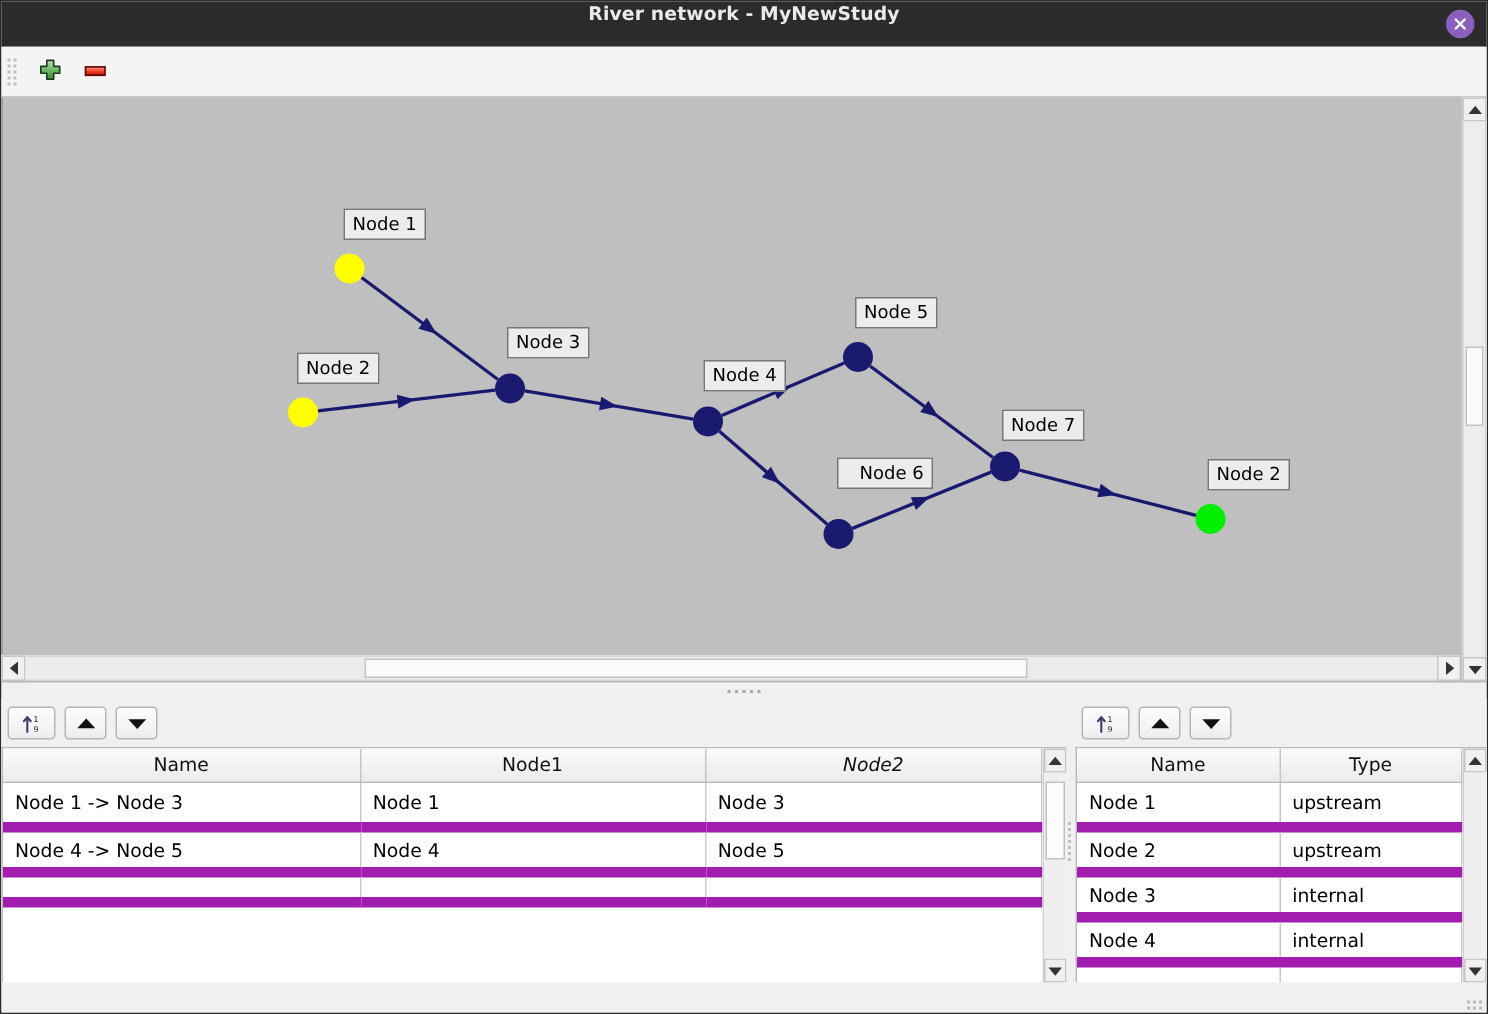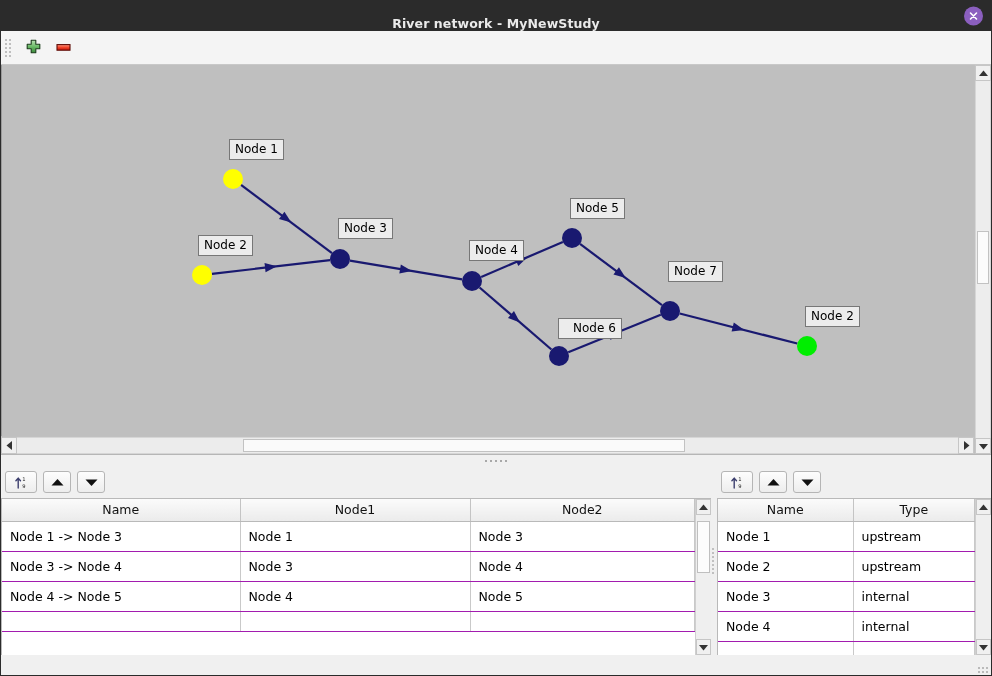--- a/index.html
+++ b/index.html
@@ -25,21 +25,21 @@
     box-sizing: border-box;
     border: 1px solid #2b2b2b;
   }
 
   
   .titlebar {
     height: 30px;
     background: #2b2b2b;
     color: #e8e8e8;
     display: flex;
-    align-items: flex-end;
+    align-items: flex-start;
     justify-content: center;
     position: relative;
     flex: 0 0 30px;
   }
   .titlebar-text {
     font-size: 12.5px;
     font-weight: bold;
     letter-spacing: 0.1px;
     color: #eaeaea;
   }
@@ -304,21 +304,21 @@
     font-weight: normal;
     font-size: 12.5px;
     height: 22px;
     text-align: center;
     color: #111;
     padding: 0 4px;
     box-sizing: border-box;
   }
   table.grid td {
     border-right: 1px solid #c9c9c9;
-    border-bottom: 1px solid #a21caf;
+    border-bottom: 7px solid #a21caf;
     height: 30px;
     padding: 0 8px;
     color: #000;
     white-space: nowrap;
     overflow: hidden;
     text-overflow: ellipsis;
     background: #ffffff;
     box-sizing: border-box;
   }
   table.grid td.empty { height: 20px; }
@@ -455,22 +455,22 @@
               <ellipse cx="668" cy="246" rx="10" ry="10" fill="#191970"></ellipse>
               <ellipse cx="805" cy="281" rx="10" ry="10" fill="#00ee00"></ellipse>
             </g>
         </svg>
         <div id="labels-layer">
             <div class="node-label" style="left: 227px; top: 74px;">Node 1</div>
             <div class="node-label" style="left: 196px; top: 170px;">Node 2</div>
             <div class="node-label" style="left: 336px; top: 153px;">Node 3</div>
             <div class="node-label" style="left: 467px; top: 175px;">Node 4</div>
             <div class="node-label" style="left: 568px; top: 133px;">Node 5</div>
-            <div class="node-label" style="left: 556px; top: 253px; padding-left: 14px;">Node 6</div>
-            <div class="node-label" style="left: 666px; top: 196px;">Node 7</div>
+            <div class="node-label" style="left: 556px; top: 240px; padding-left: 14px;">Node 6</div>
+            <div class="node-label" style="left: 666px; top: 208px;">Node 7</div>
             <div class="node-label" style="left: 803px; top: 241px;">Node 2</div>
           </div>
       </div>
       <div class="hscroll-row">
         <div class="hs-arrow">
           <svg width="7" height="9" viewBox="0 0 7 9">
             <polygon points="6,0 6,9 0.5,4.5" fill="#333"></polygon>
           </svg>
         </div>
         <div class="htrack">
@@ -532,33 +532,28 @@
           </svg>
         </div>
       </div>
       <div class="table-region">
         <div class="table-scrollarea">
           <table class="grid">
             <thead>
                 <tr id="branches-head">
                   <th style="width: 238px;">Name</th>
                   <th style="width: 230px;">Node1</th>
-                  <th style="width: auto;">Node2</th>
+                  <th style="width: auto; font-style: italic;">Node2</th>
                 </tr>
               </thead>
             <tbody id="branches-body">
                 <tr>
                   <td>Node 1 -&gt; Node 3</td>
                   <td>Node 1</td>
                   <td>Node 3</td>
-                </tr>
-                <tr>
-                  <td>Node 3 -&gt; Node 4</td>
-                  <td>Node 3</td>
-                  <td>Node 4</td>
                 </tr>
                 <tr>
                   <td>Node 4 -&gt; Node 5</td>
                   <td>Node 4</td>
                   <td>Node 5</td>
                 </tr>
                 <tr>
                   <td class="empty"></td>
                   <td class="empty"></td>
                   <td class="empty"></td>

